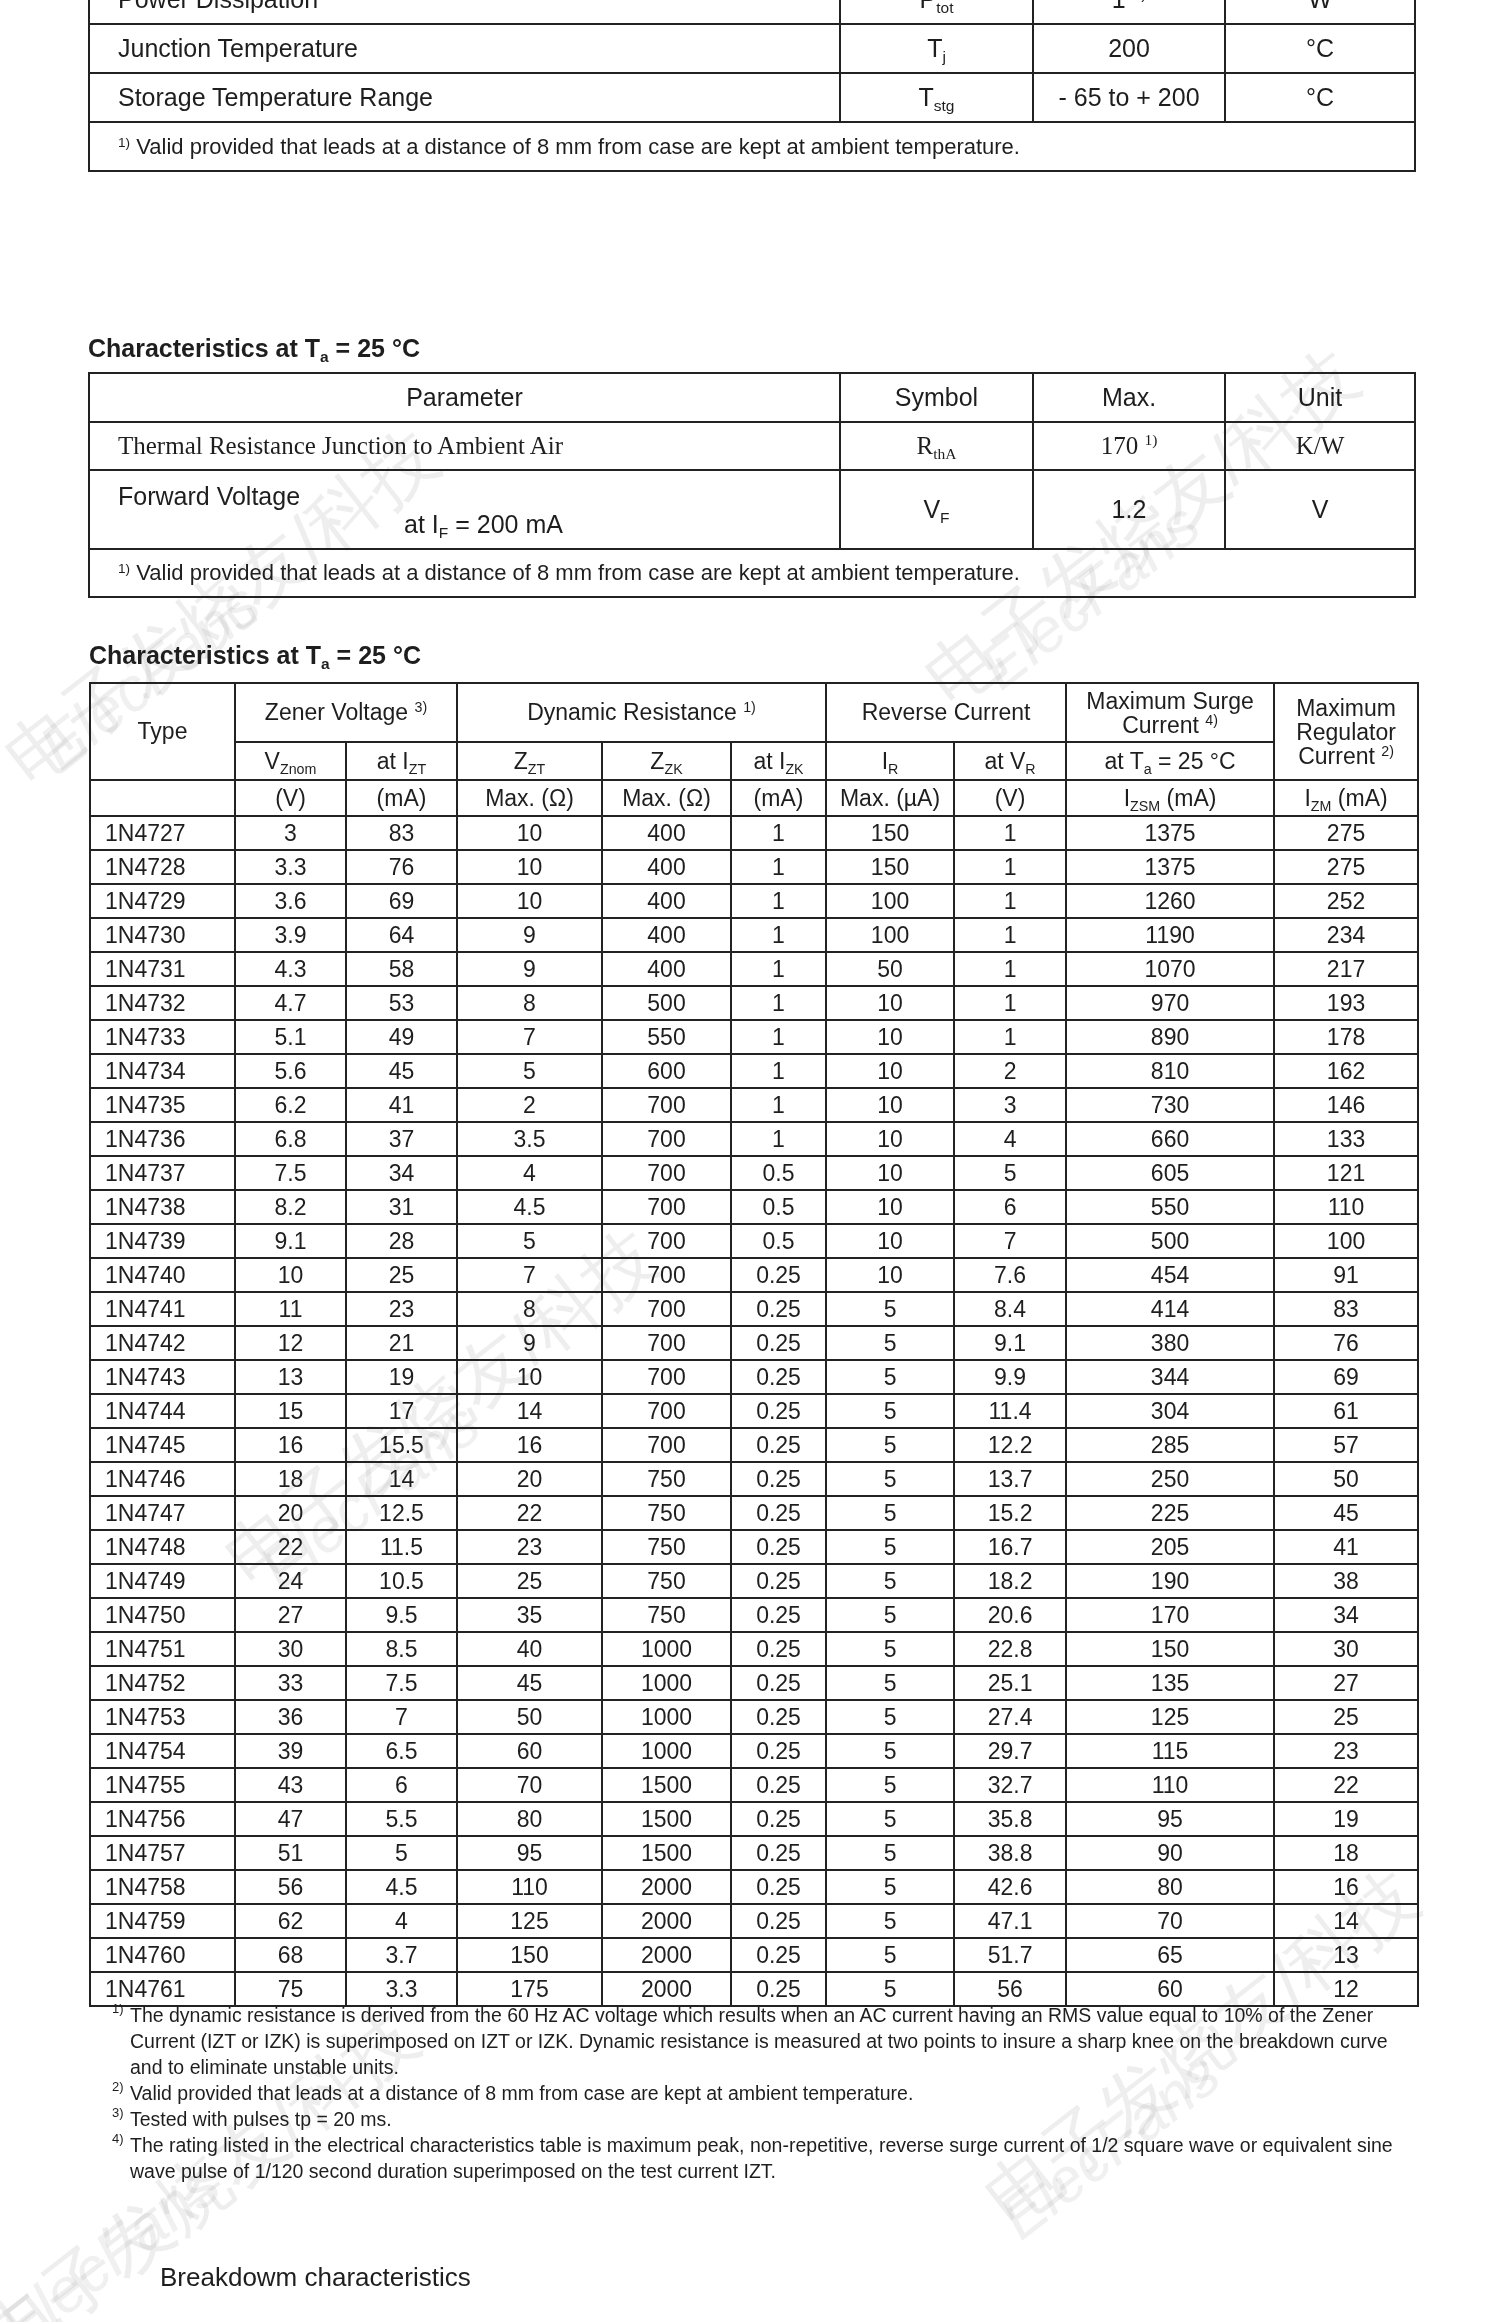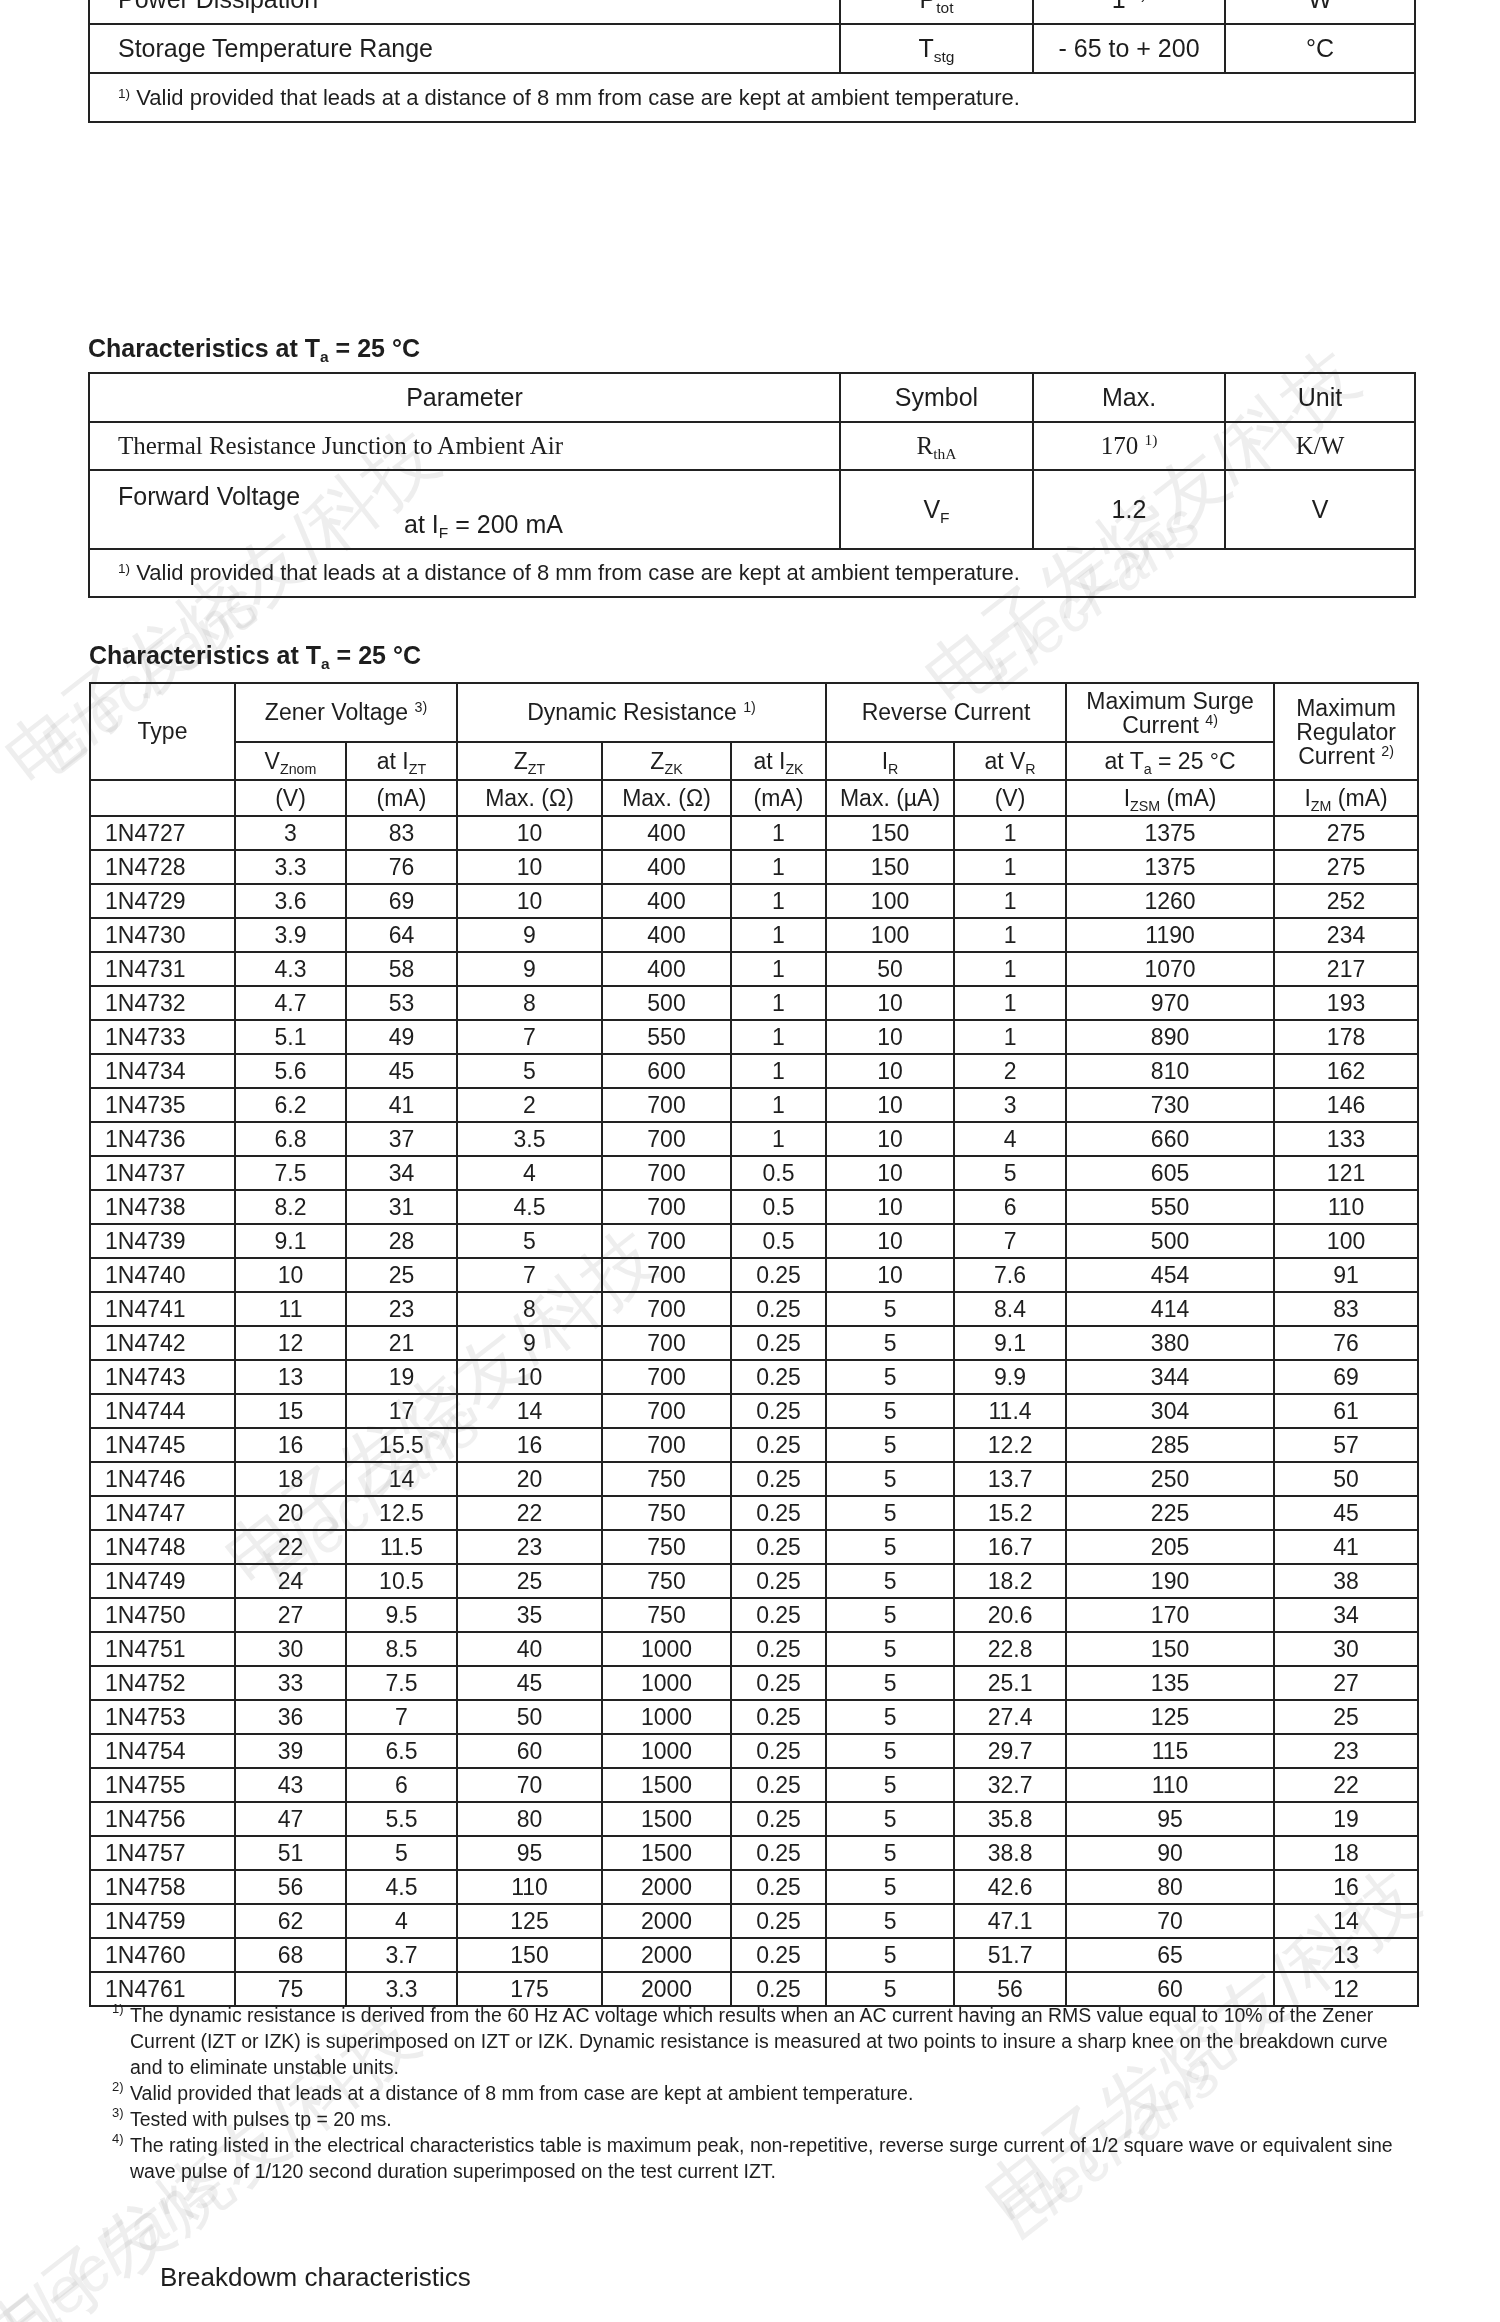--- a/index.html
+++ b/index.html
@@ -60,20 +60,26 @@
       <col style="width:193px">
       <col style="width:192px">
       <col style="width:190px">
     </colgroup>
   <tbody id="top-body">
       <tr>
         <td class="l">Power Dissipation</td>
         <td><span>P</span><sub>tot</sub></td>
         <td><span>1</span> <sup>1)</sup></td>
         <td>W</td>
+      </tr>
+      <tr>
+        <td class="l">Junction Temperature</td>
+        <td><span>T</span><sub>j</sub></td>
+        <td><span>200</span> <sup></sup></td>
+        <td>°C</td>
       </tr>
       <tr>
         <td class="l">Storage Temperature Range</td>
         <td><span>T</span><sub>stg</sub></td>
         <td><span>- 65 to + 200</span> <sup></sup></td>
         <td>°C</td>
       </tr>
       <tr class="fn">
         <td colspan="4"><sup>1)</sup> <span>Valid provided that leads at a distance of 8 mm from case are kept at ambient temperature.</span></td>
       </tr>

